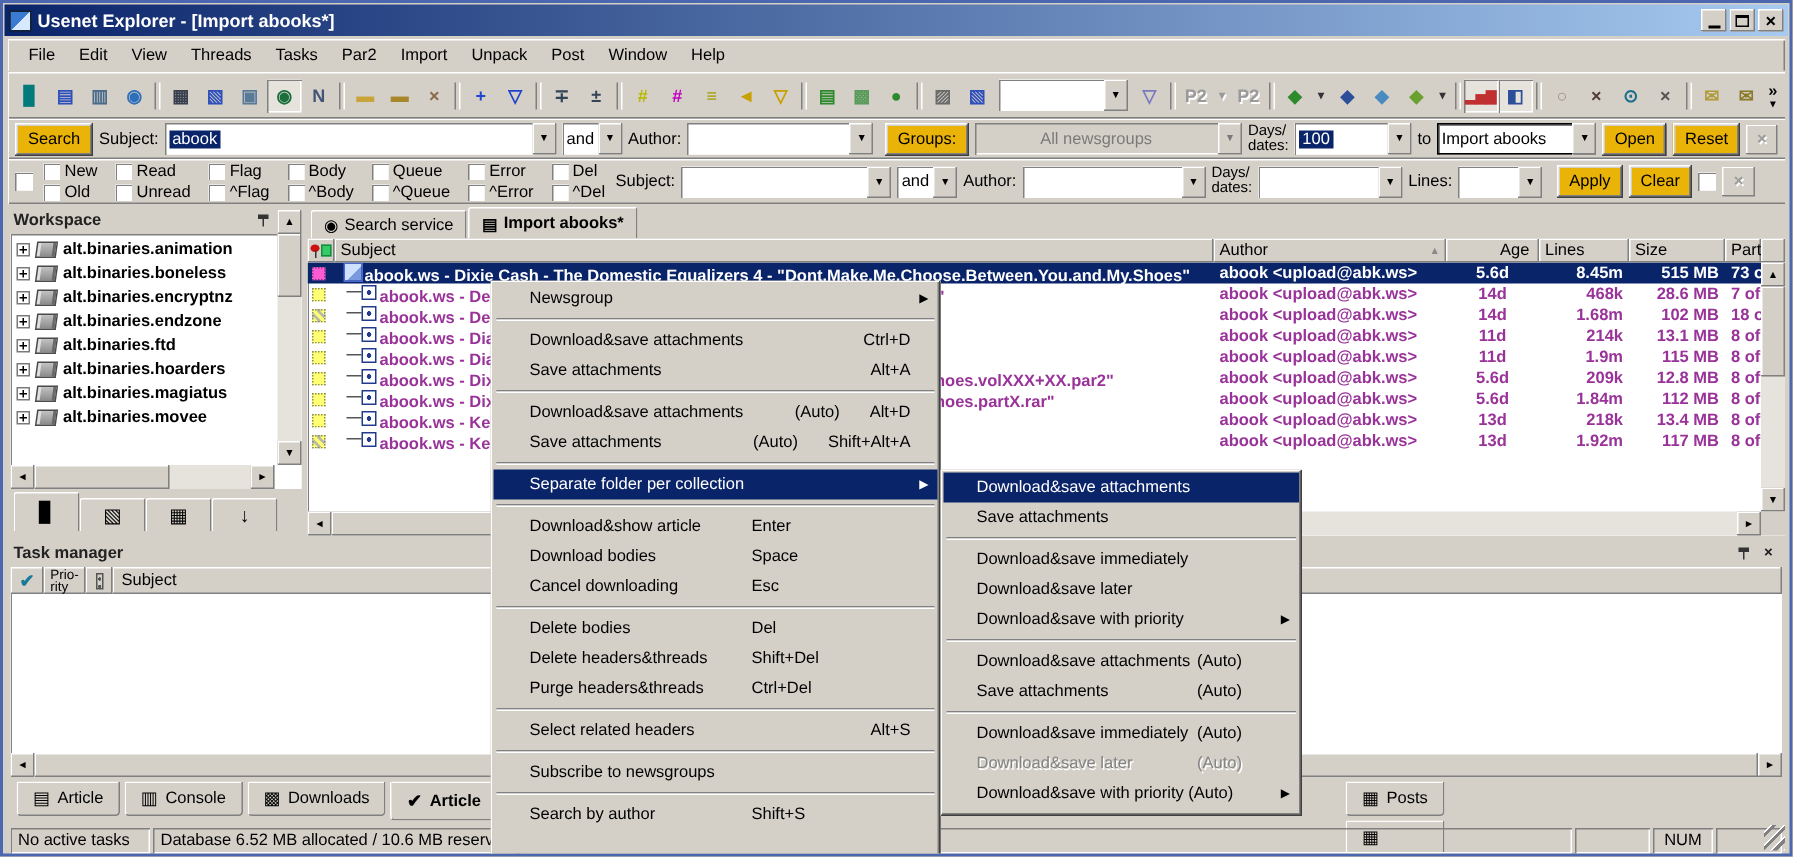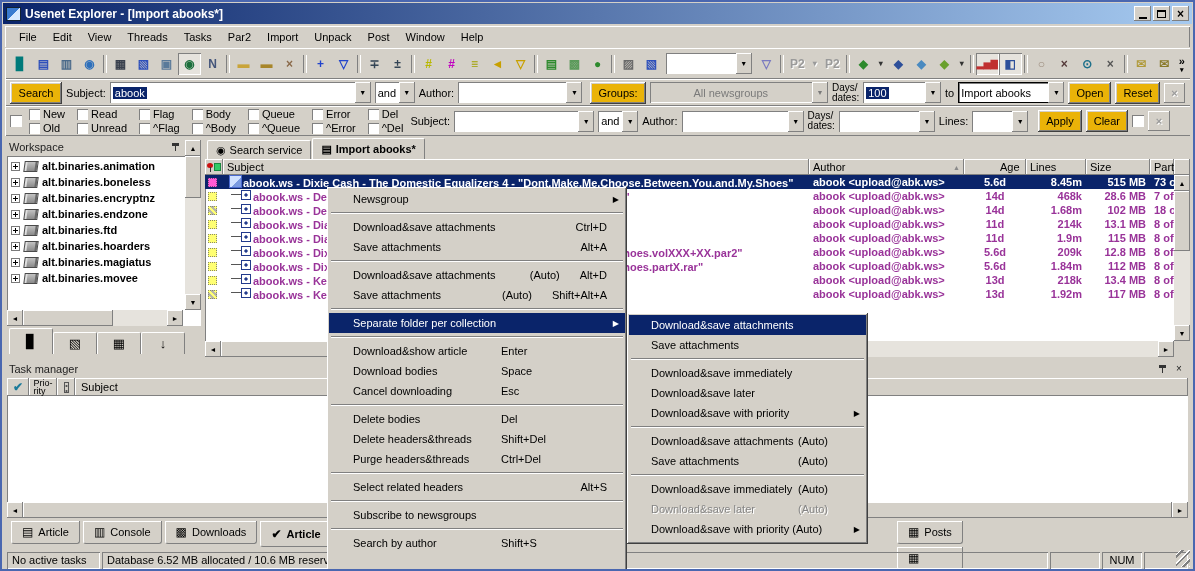--- a/index.html
+++ b/index.html
@@ -56,21 +56,21 @@
   .lbl{white-space:nowrap;}
   .lbl2{white-space:pre-line;font-size:10px;line-height:10px;}
   .cb{width:12px;height:12px;background:#fff;flex:none;}
   .xbtn{width:22px;height:20px;color:#9a9a9a;text-shadow:1px 1px 0 #fff;font-weight:bold;display:flex;align-items:center;justify-content:center;}
   .pairs{display:flex;gap:6px;align-items:center;}
   .pair{display:flex;flex-direction:column;gap:1px;padding:0 3px;}
   .pr{display:flex;align-items:center;gap:3px;height:13px;}
   .pr .cb{width:11px;height:11px;}
   
   .workspace{position:absolute;left:3px;top:136px;width:198px;height:216px;}
-  .ptitle{height:17px;display:flex;align-items:center;padding:0 4px;font-weight:normal;color:#222;justify-content:center;}
+  .ptitle{height:17px;display:flex;align-items:center;padding:0 4px;font-weight:bold;color:#222;justify-content:center;}
   .ptools{margin-left:auto;display:flex;gap:3px;}
   .pinbtn,.xsm{width:14px;height:13px;display:flex;align-items:center;justify-content:center;font-size:10px;}
   .pin-ico{width:7px;height:8px;position:relative;}
   .pin-ico::before{content:"";position:absolute;left:0;top:0;width:7px;height:3px;background:#333;}
   .pin-ico::after{content:"";position:absolute;left:3px;top:3px;width:1px;height:5px;background:#333;}
   .tree{position:absolute;left:2px;top:18px;right:2px;bottom:28px;background:#fff;overflow:hidden;padding:2px 0 0 2px;}
   .trow{display:flex;align-items:center;height:16px;gap:4px;white-space:nowrap;}
   .expand{width:9px;height:9px;border:1px solid #7a7a7a;background:#fff;position:relative;flex:none;margin-left:2px;}
   .expand::before{content:"";position:absolute;left:1px;top:3px;width:5px;height:1px;background:#000;}
   .expand::after{content:"";position:absolute;left:3px;top:1px;width:1px;height:5px;background:#000;}

